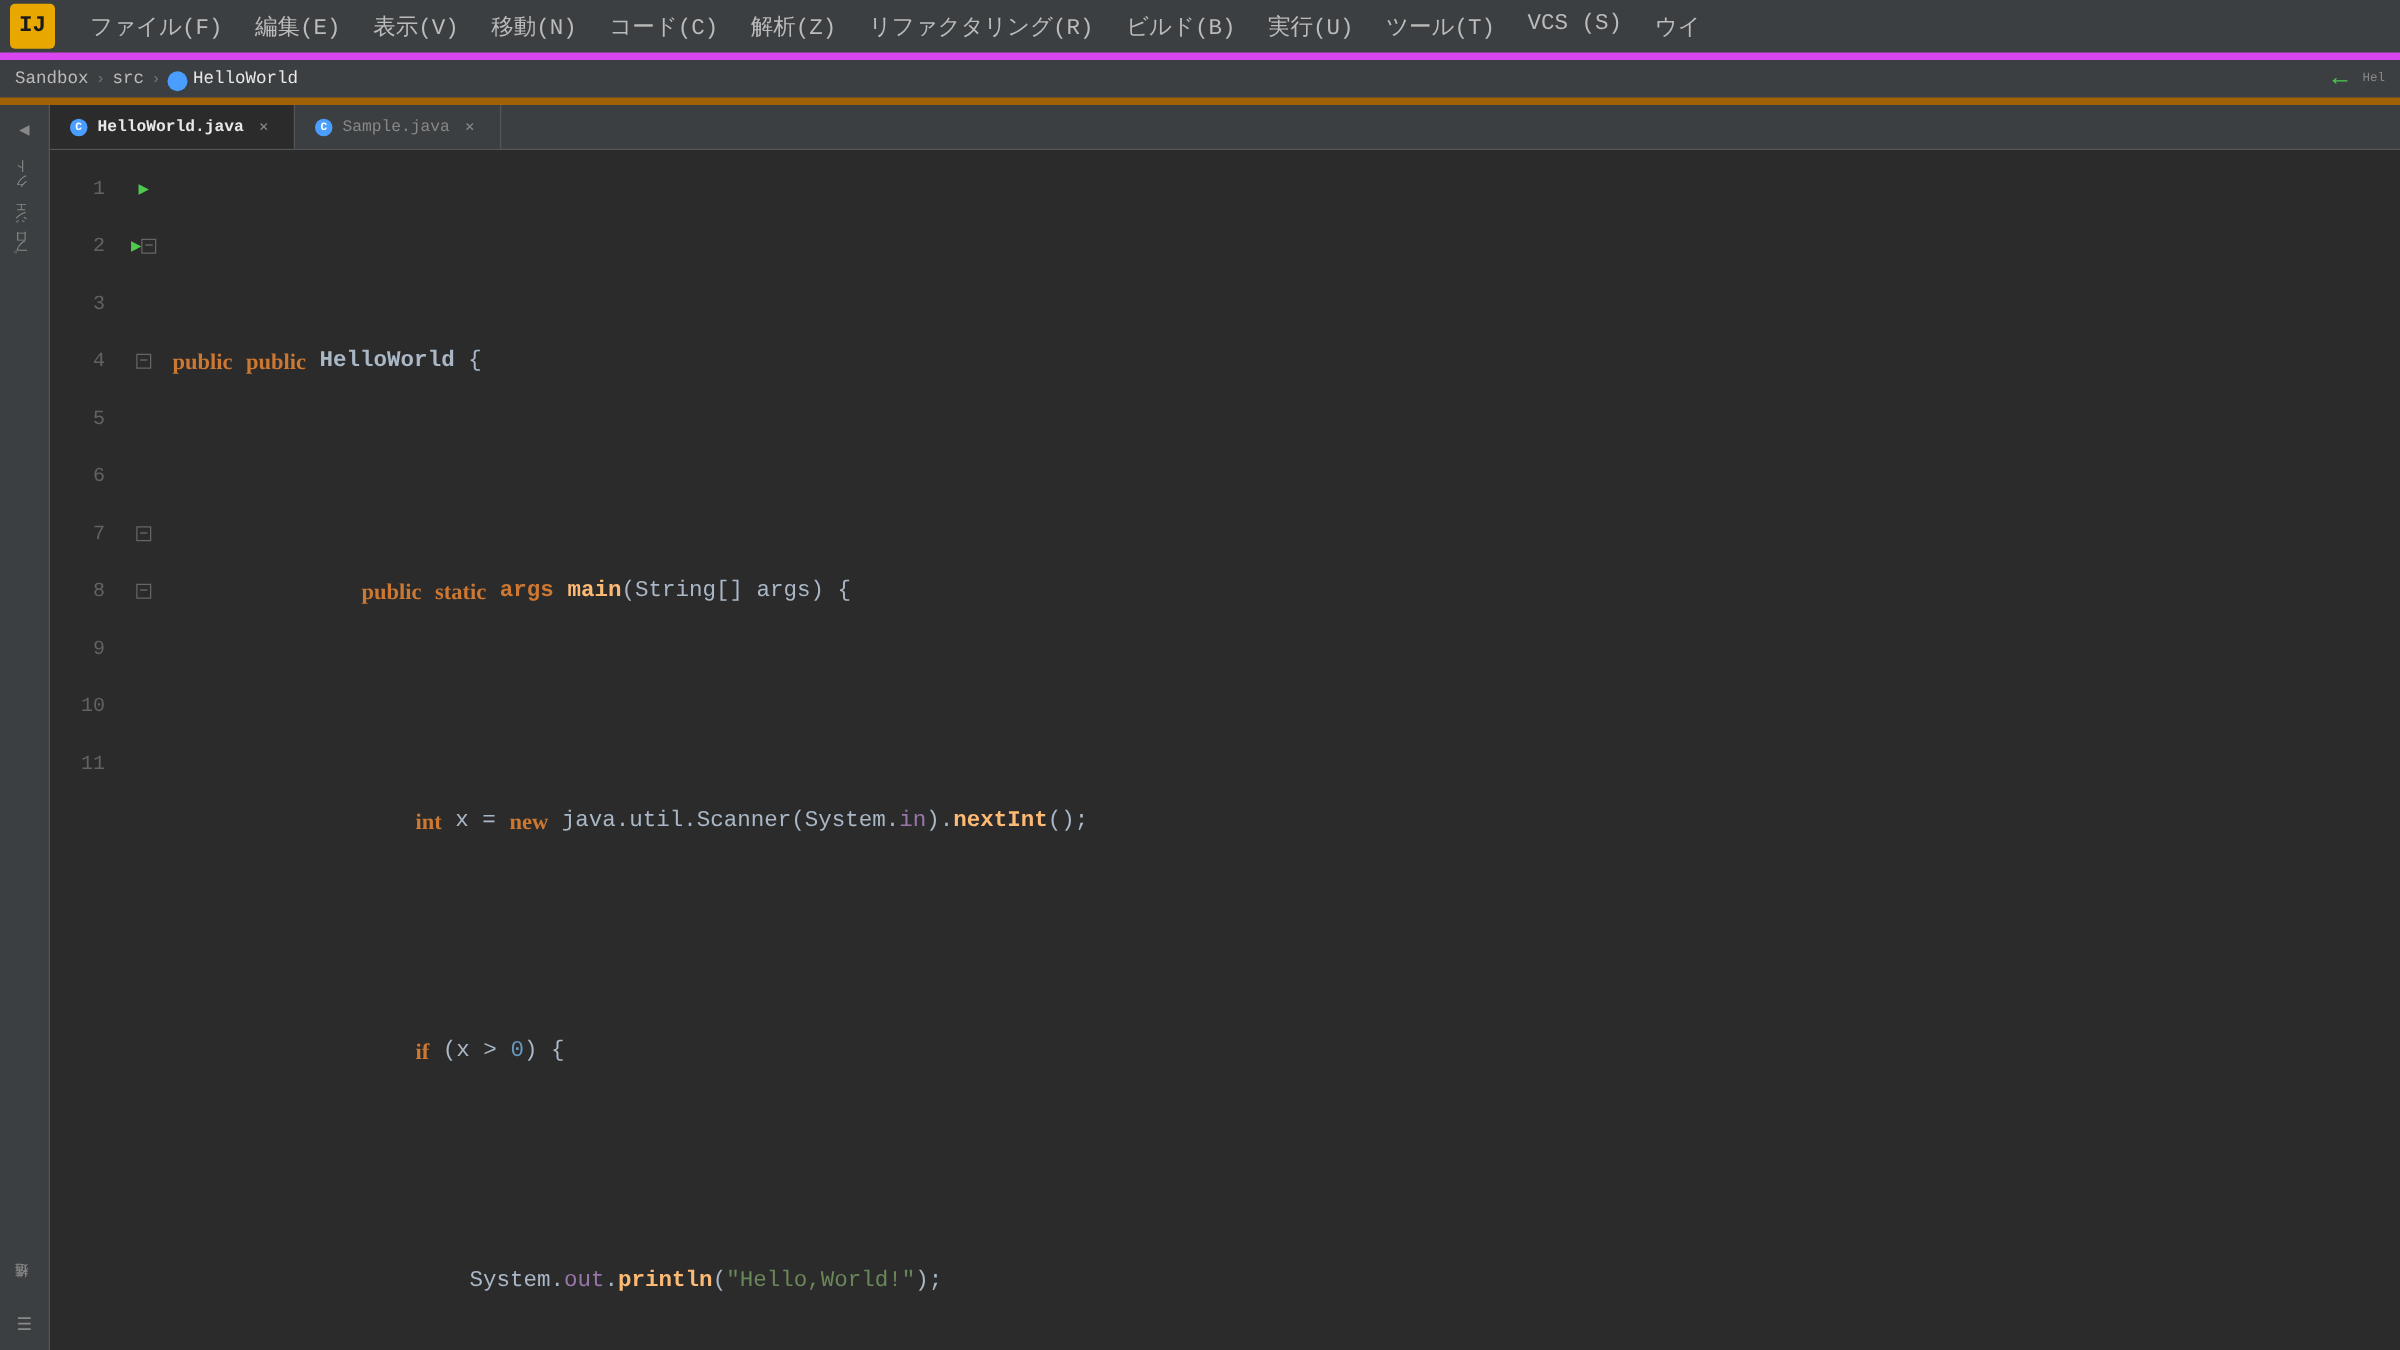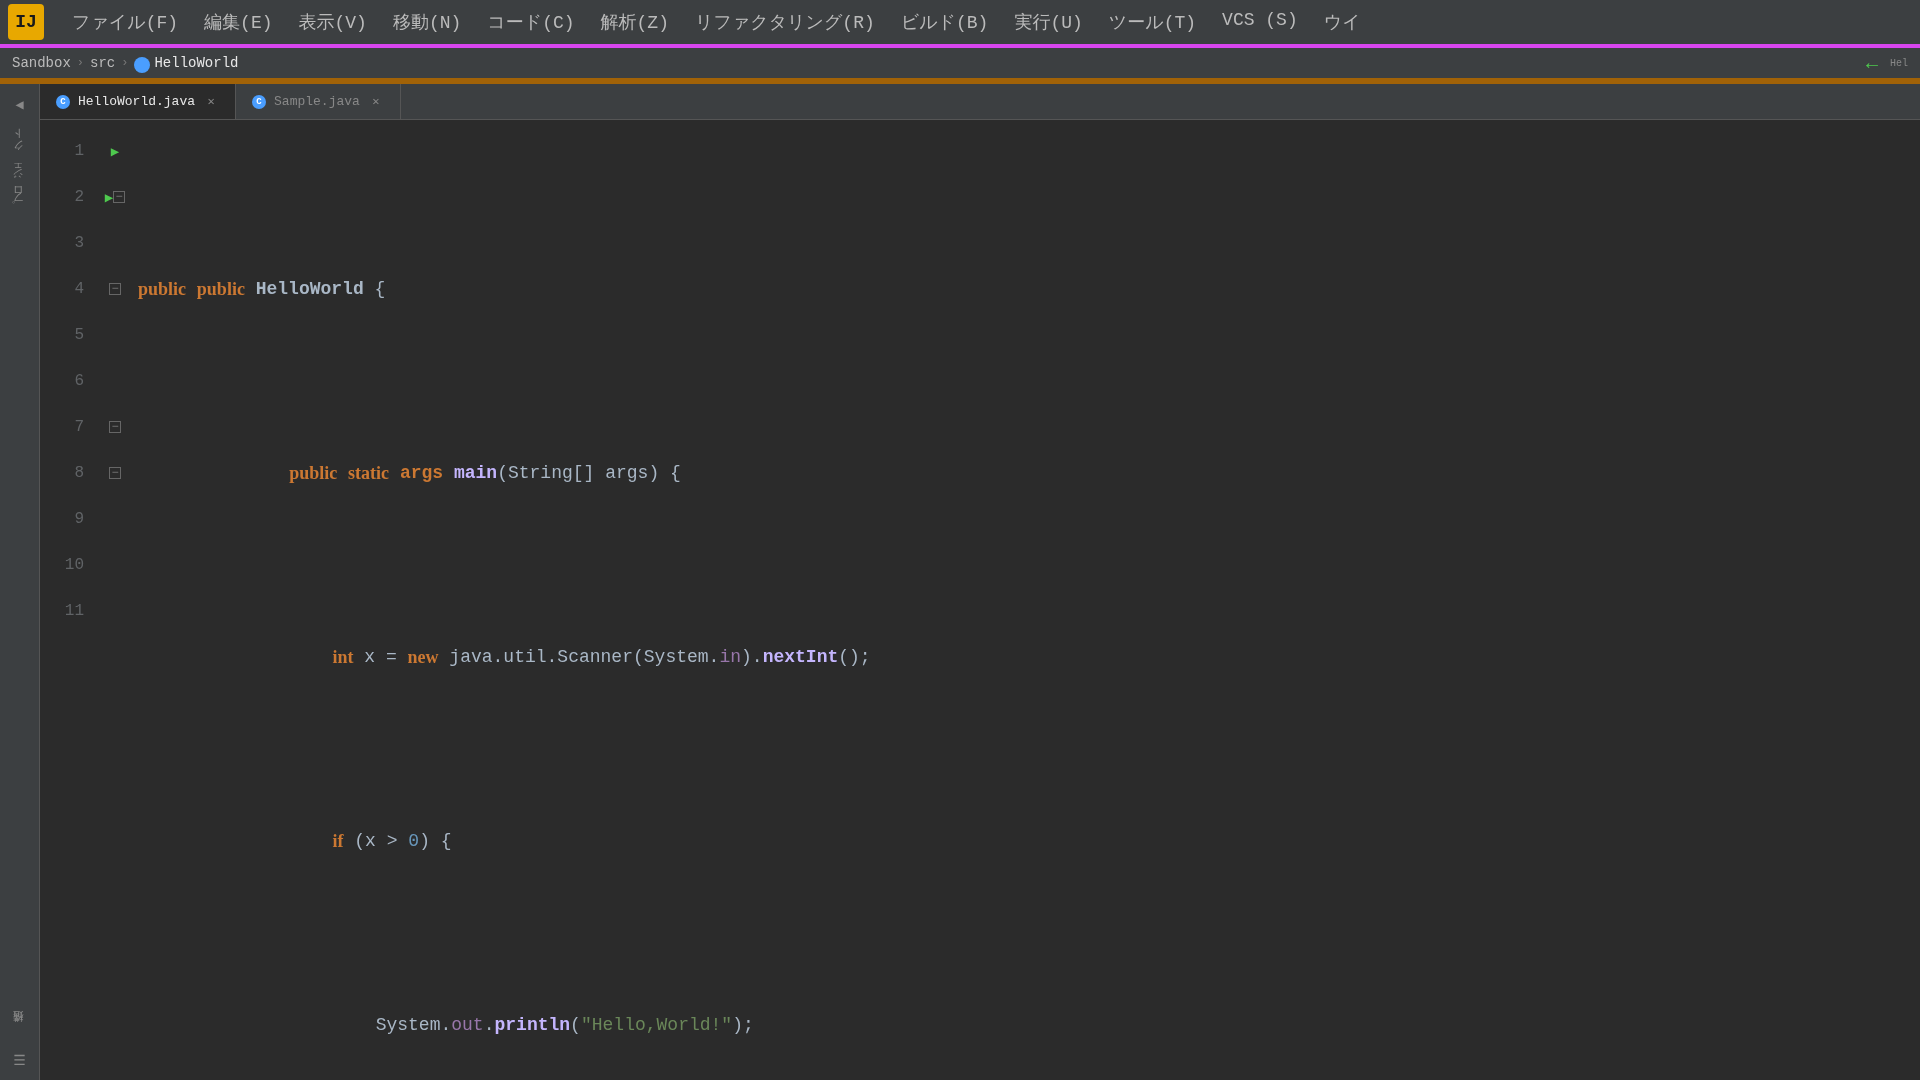--- a/index.html
+++ b/index.html
@@ -13,21 +13,21 @@
       color: #a9b7c6;
     }
 
     
     .menu-bar {
       display: flex;
       align-items: center;
       background: #3c3f41;
       height: 48px;
       padding: 0 8px;
-      border-bottom: 4px solid #d946ef;
+      border-bottom: 6px solid #d946ef;
     }
 
     .menu-logo {
       width: 36px;
       height: 36px;
       background: #e8a800;
       border-radius: 4px;
       display: flex;
       align-items: center;
       justify-content: center;
@@ -269,34 +269,34 @@
 
     .code-line {
       height: 46px;
       display: flex;
       align-items: center;
     }
 
     
     .kw { color: #cc7832; font-weight: bold; font-family: Liberation Serif, serif; }
     .var { color: #a9b7c6; }
-    .method { color: #c4b5fd; font-weight: bold; }
+    .method { color: #fdba74; font-weight: bold; }
     .str { color: #6a8759; }
     .num { color: #6897bb; }
     .punct { color: #a9b7c6; }
     .class-name { color: #a9b7c6; }
     .keyword-void { color: #cc7832; font-weight: bold; }
 
     @keyframes blink {
       0%, 100% { opacity: 1; }
       50% { opacity: 0; }
     }
 
     .helloworldtab-label {
-      font-weight: normal;
+      font-weight: bold;
     }
   </style>
 </head>
 <body>
 
 <div class="menu-bar">
   <div class="menu-logo">
     <span>IJ</span>
   </div>
   <div class="menu-items">

